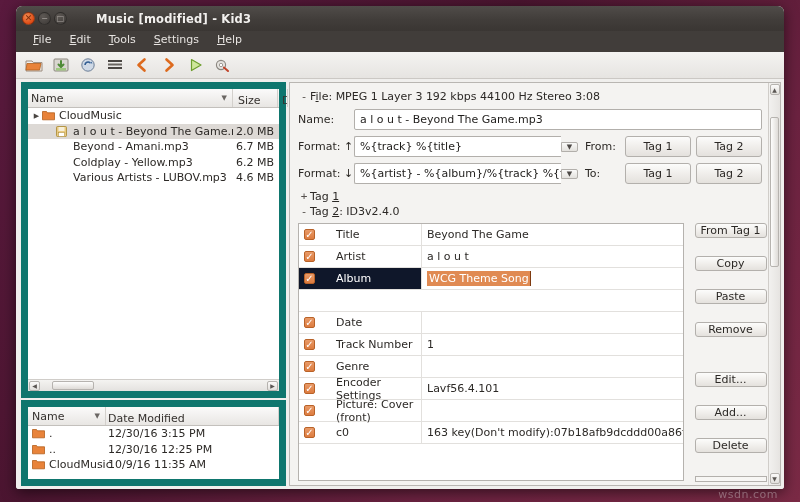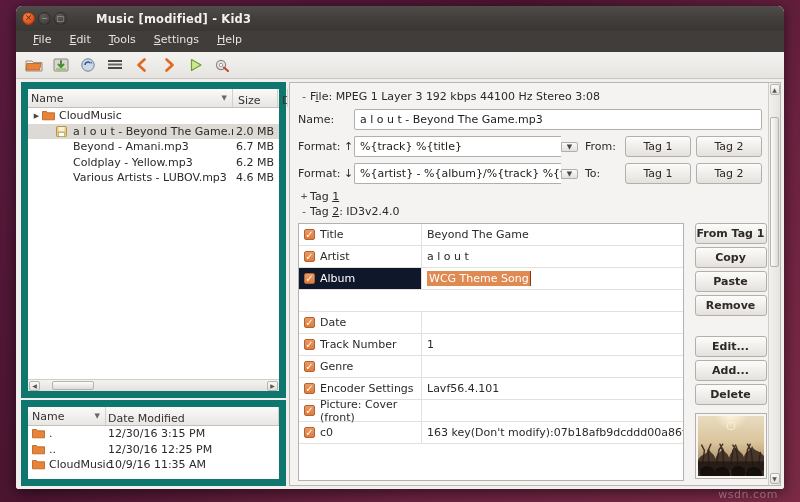--- a/index.html
+++ b/index.html
@@ -203,21 +203,21 @@
     background: #fff; border: 1px solid #b5b2ae;
     overflow: hidden; display: flex; flex-direction: column;
   }
   .trow { display: flex; height: 22px; flex: 0 0 22px; border-bottom: 1px solid #e2e0dd; }
   .trow.sel .tcell-name { background: #0f172a; color: #fff; }
   .trow.sel { background: #fff; }
   .tcell-name {
     width: 123px; flex: 0 0 123px;
     border-right: 1px solid #e2e0dd;
     display: flex; align-items: center; padding-left: 5px;
-    font-size: 11px; color: #2c2926; gap: 5px;
+    font-size: 11px; color: #2c2926; gap: 21px;
   }
   .cb {
     width: 11px; height: 11px; flex: 0 0 11px;
     background: linear-gradient(180deg, #e89a68, #dd7c3f);
     border: 1px solid #b96228; border-radius: 2px;
     position: relative;
   }
   .cb::after {
     content: "✓"; position: absolute;
     left: 0; right: 0; top: -2px;
@@ -234,21 +234,21 @@
     background: #e08a52; color: #fff;
     padding: 1px 1px 1px 2px;
     border-right: 1px solid #7e3a10;
     font-size: 11px;
   }
   .tfiller { flex: 1 1 auto; background: #fff; }
 
   #tagbtns {
     width: 78px; flex: 0 0 78px;
     display: flex; flex-direction: column;
-    align-items: center; padding-left: 15px; gap: 3px; font-weight: bold;
+    align-items: center; padding-left: 15px; gap: 18px;
   }
   .sbtn {
     width: 72px; height: 21px;
     background: linear-gradient(180deg, #fcfcfb 0%, #f1efec 50%, #e4e1dd 100%);
     border: 1px solid #b3b0ac; border-radius: 3px;
     font-size: 11px; color: #2c2926;
     display: flex; align-items: center; justify-content: center;
   }
   .sbtn.gap { margin-top: 17px; }
   #artbox {

